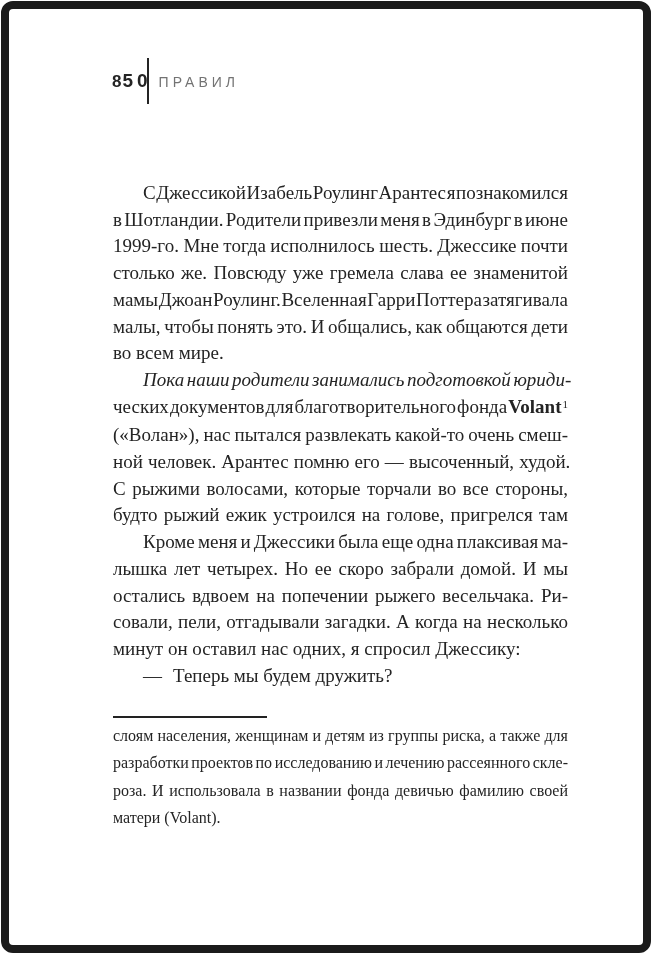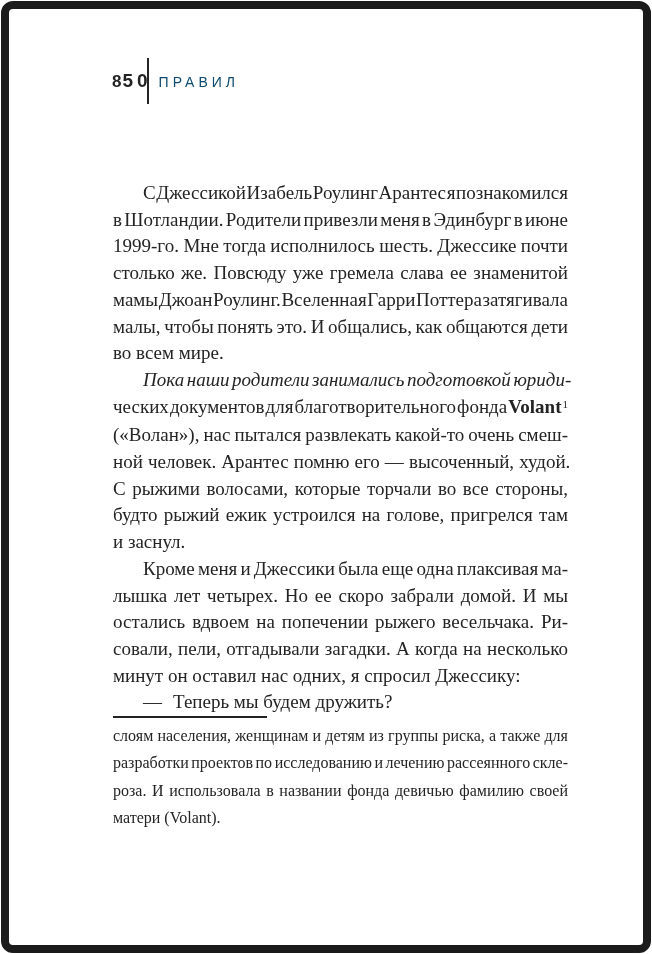--- a/index.html
+++ b/index.html
@@ -21,21 +21,21 @@
     display:flex; align-items:center;
     font-family:"Liberation Sans","DejaVu Sans",sans-serif;
   }
   .header-divider {
     position:absolute; left:35px; top:0; width:2px; height:46px;
     background:var(--ink,#242424);
   }
   .header-text { display:flex; align-items:baseline; }
   .page-number { font-size:17px; font-weight:700; letter-spacing:1px; }
   .title-number { font-size:19px; font-weight:700; letter-spacing:4px; }
-  .title-word { font-size:14px; font-weight:400; letter-spacing:4px; margin-left:7px; color:#0c4a6e; }
+  .title-word { font-size:14px; font-weight:400; letter-spacing:4px; margin-left:7px; color:#737373; }
   
   .body-text {
     position:absolute; left:113px; top:135px; width:455px;
     font-size:19px; line-height:26.7px;
   }
   .footnote-rule {
     position:absolute; left:113px; top:716px; width:154px; height:2px;
     background:#222222;
   }
   .footnote {
@@ -75,21 +75,20 @@
         <div class="line"><span class="line-inner" style="word-spacing: -1.09px;"><span>малы, чтобы понять это. И общались, как общаются дети</span></span></div>
         <div class="line"><span class="line-inner"><span>во всем мире.</span></span></div>
       </div>
       <div class="para" style="line-height: inherit;">
         <div class="line indent"><span class="line-inner" style="word-spacing: -2.16px; font-style: italic;"><span>Пока наши родители занимались подготовкой юриди-</span></span></div>
         <div class="line"><span class="line-inner" style="word-spacing: -3.62px;"><span>ческих документов для благотворительного фонда </span><span class="bold">Volant</span><span class="sup">1</span></span></div>
         <div class="line"><span class="line-inner" style="word-spacing: -0.74px;"><span>(«Волан»), нас пытался развлекать какой-то очень смеш-</span></span></div>
         <div class="line"><span class="line-inner" style="word-spacing: 0.32px;"><span>ной человек. Арантес помню его — высоченный, худой.</span></span></div>
         <div class="line"><span class="line-inner" style="word-spacing: 1.8px;"><span>С рыжими волосами, которые торчали во все стороны,</span></span></div>
         <div class="line"><span class="line-inner" style="word-spacing: 1.56px;"><span>будто рыжий ежик устроился на голове, пригрелся там</span></span></div>
-        <div class="line"><span class="line-inner"><span>и заснул.</span></span></div>
       </div>
       <div class="para" style="line-height: inherit;">
         <div class="line indent"><span class="line-inner" style="word-spacing: -1.57px;"><span>Кроме меня и Джессики была еще одна плаксивая ма-</span></span></div>
         <div class="line"><span class="line-inner" style="word-spacing: 2.04px;"><span>лышка лет четырех. Но ее скоро забрали домой. И мы</span></span></div>
         <div class="line"><span class="line-inner" style="word-spacing: 2.16px;"><span>остались вдвоем на попечении рыжего весельчака. Ри-</span></span></div>
         <div class="line"><span class="line-inner" style="word-spacing: 0.56px;"><span>совали, пели, отгадывали загадки. А когда на несколько</span></span></div>
         <div class="line"><span class="line-inner"><span>минут он оставил нас одних, я спросил Джессику:</span></span></div>
       </div>
       <div class="para dialogue" style="line-height: inherit;">
         <div class="line indent"><span class="line-inner"><span>—</span><span>Теперь мы будем дружить?</span></span></div>

